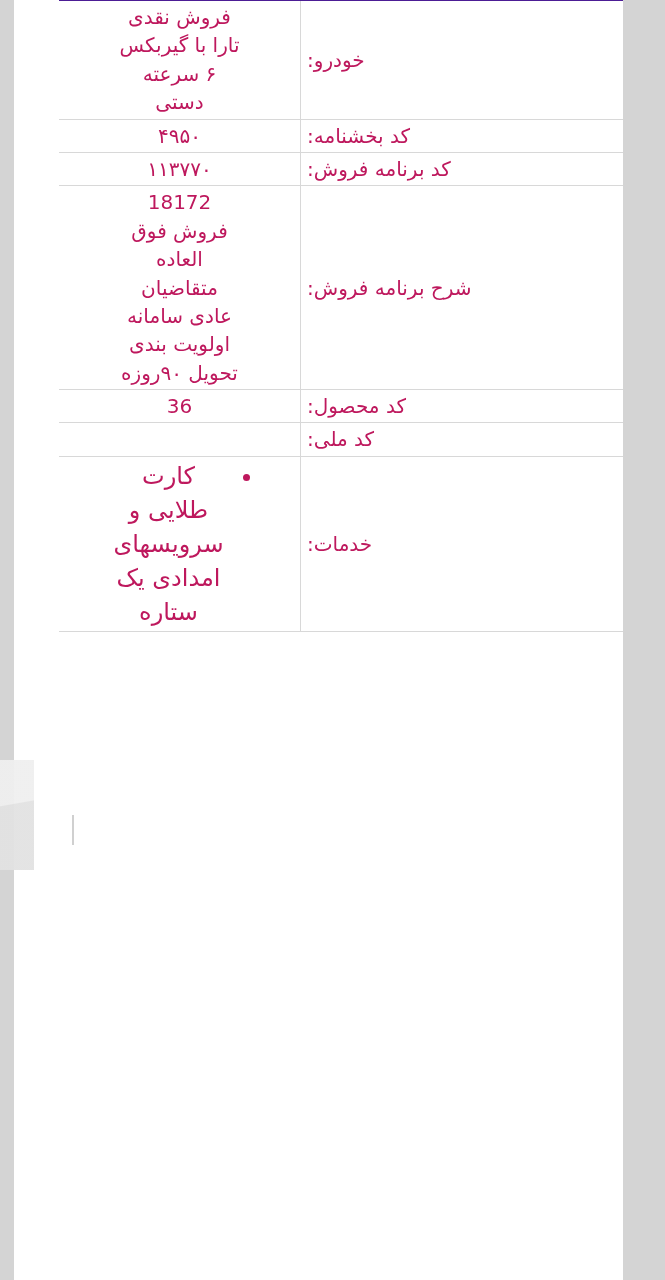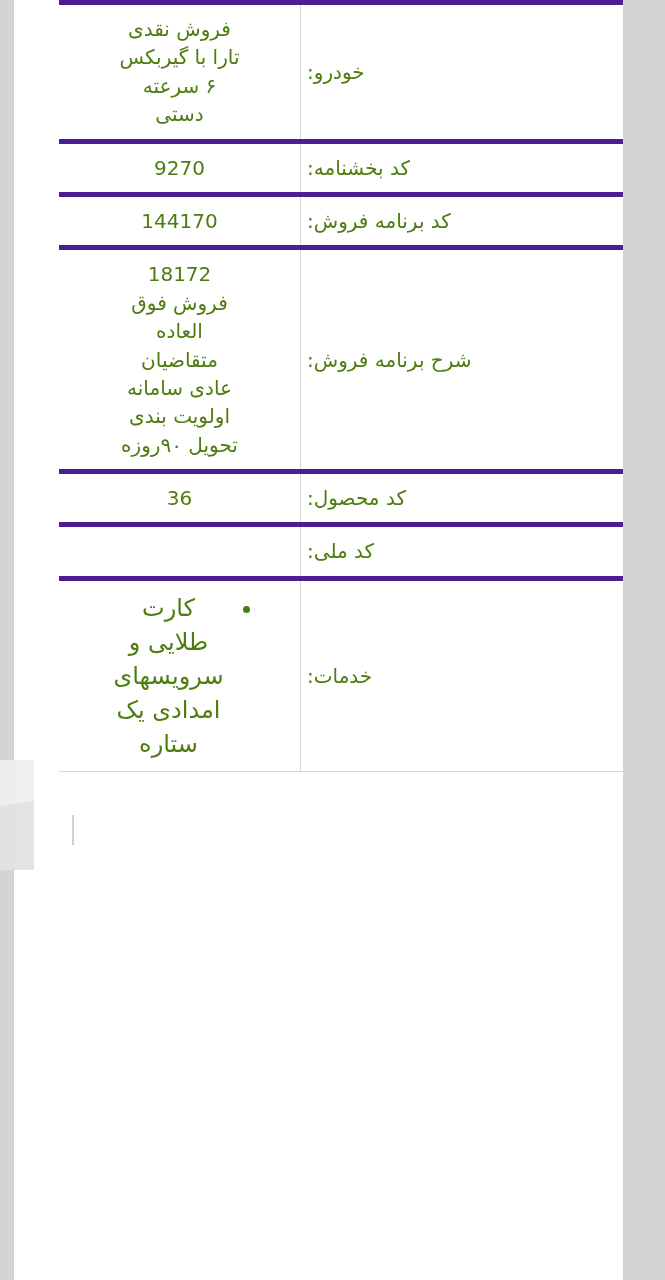--- a/index.html
+++ b/index.html
@@ -55,26 +55,26 @@
   
   table.doc {
     position: absolute;
     top: 0;
     right: 42px;
     width: 539px;
     border-collapse: collapse;
     table-layout: fixed;
   }
   table.doc td {
-    border-top: 5px solid #4c1d95;
+    border-top: 1px solid #4c1d95;
     border-bottom: 1px solid #d8d8d8;
-    padding: 10px 6px;
+    padding: 2px 6px;
     vertical-align: middle;
     font-size: 20px;
-    color: #4d7c0f;
+    color: #be185d;
     line-height: 1.42;
   }
   td.label {
     width: 310px;
     text-align: left;
     padding-left: 14px;
     color: #1c1c1c;
     font-size: 21px;
   }
   td.value {
@@ -151,28 +151,28 @@
       <tr>
         <td class="label">خودرو:</td>
         <td class="value">
           <div class="inner">فروش نقدی تارا با گیربکس ۶ سرعته دستی</div>
         </td>
       </tr>
 
       <tr>
         <td class="label">کد بخشنامه:</td>
         <td class="value">
-          <div class="inner">9270</div>
+          <div class="inner">۴۹۵۰</div>
         </td>
       </tr>
 
       <tr>
         <td class="label">کد برنامه فروش:</td>
         <td class="value">
-          <div class="inner">144170</div>
+          <div class="inner">۱۱۳۷۷۰</div>
         </td>
       </tr>
 
       <tr>
         <td class="label">شرح برنامه فروش:</td>
         <td class="value">
           <div class="inner">18172 فروش فوق العاده متقاضیان عادی سامانه اولویت بندی تحویل ۹۰روزه</div>
         </td>
       </tr>
 

